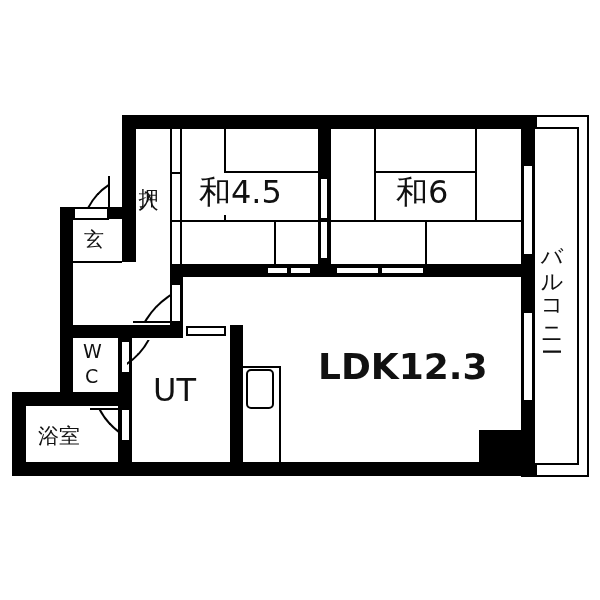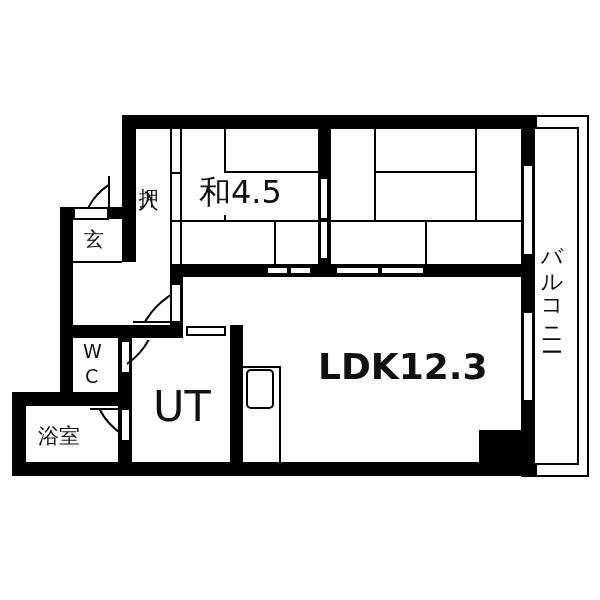--- a/index.html
+++ b/index.html
@@ -94,21 +94,22 @@
   <div class="w" style="left:230px;top:325px;width:13px;height:137px;"></div>
 
   <div class="box" style="left:522px;top:164px;width:12px;height:92px;"></div>
   <div class="box" style="left:522px;top:311px;width:12px;height:91px;"></div>
 
   <div class="box" style="left:535px;top:115px;width:54px;height:362px;"></div>
   <div class="box" style="left:535px;top:127px;width:44px;height:338px;border-left:none;"></div>
 
   <div class="lbl vert" style="left:139px;top:172px;font-size:20px;">押入</div>
   <div class="lbl" style="left:199px;top:176px;font-size:32px;">和4.5</div>
+  <div class="lbl" style="left:396px;top:176px;font-size:32px;">和6</div>
   <div class="lbl" style="left:84px;top:229px;font-size:20px;">玄</div>
   <div class="lbl" style="left:83px;top:342px;font-size:19px;">W</div>
   <div class="lbl" style="left:85px;top:367px;font-size:19px;">C</div>
   <div class="lbl" style="left:38px;top:426px;font-size:21px;">浴室</div>
-  <div class="lbl" style="left:153px;top:385px;font-size:43px;">UT</div>
+  <div class="lbl" style="left:153px;top:374px;font-size:32px;">UT</div>
   <div class="lbl" style="left:318px;top:349px;font-size:36px;font-weight:bold;">LDK12.3</div>
   <div class="lbl vert" style="left:541px;top:232px;font-size:22px;">バルコニー</div>
 
 </div>
 
 </body></html>

